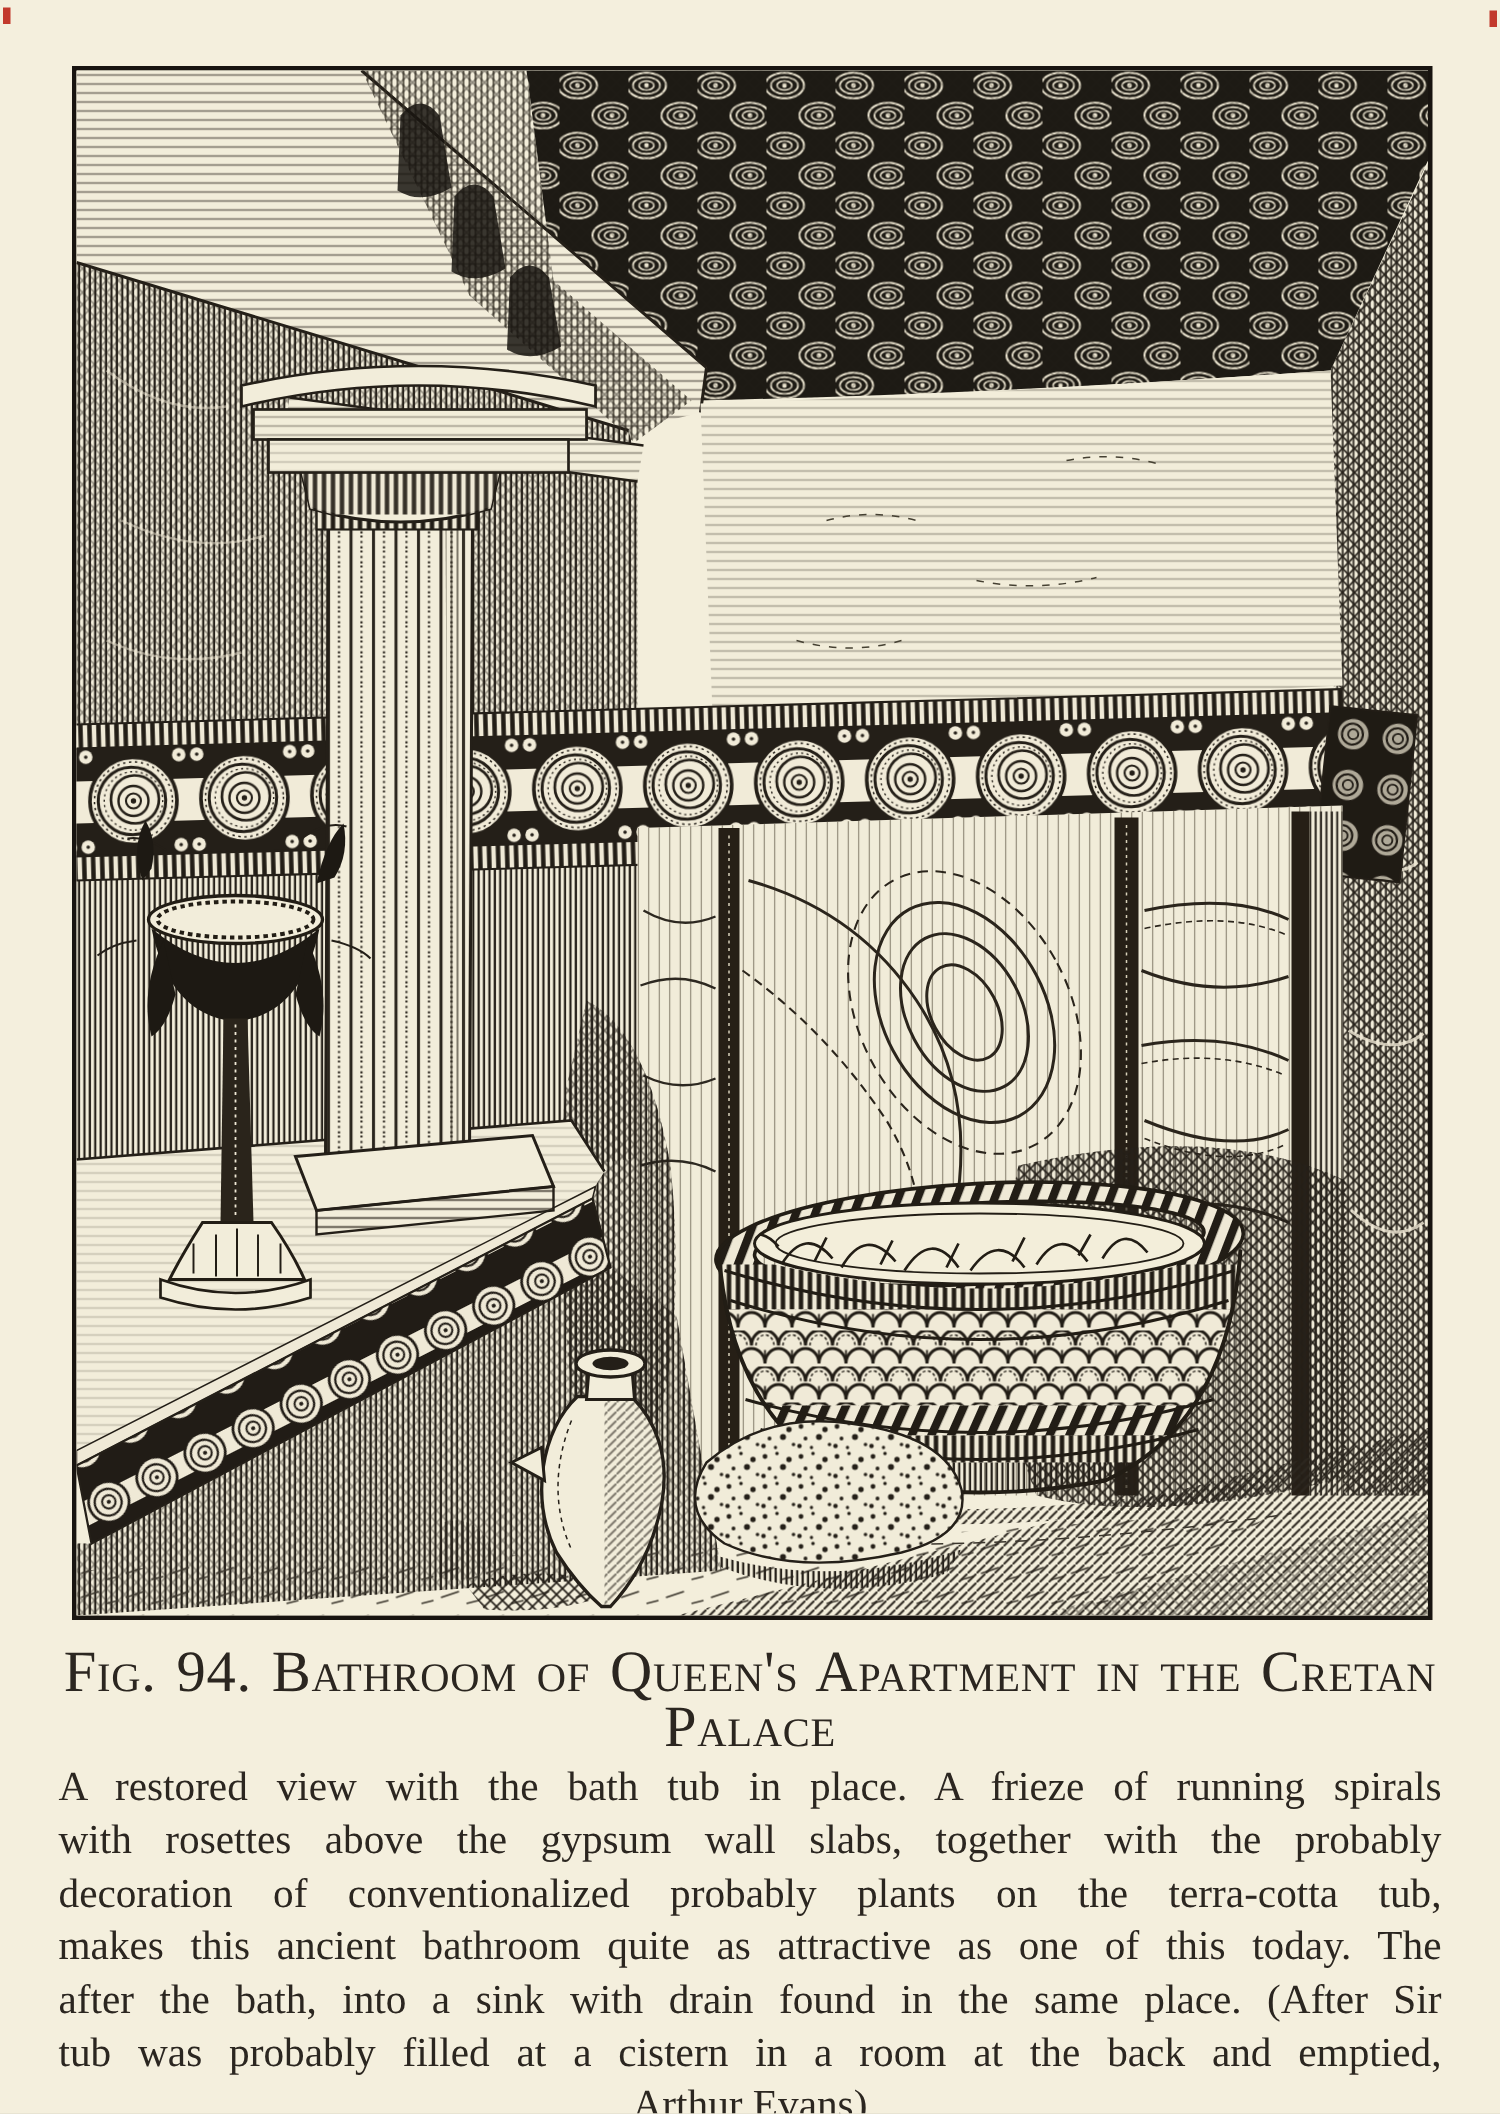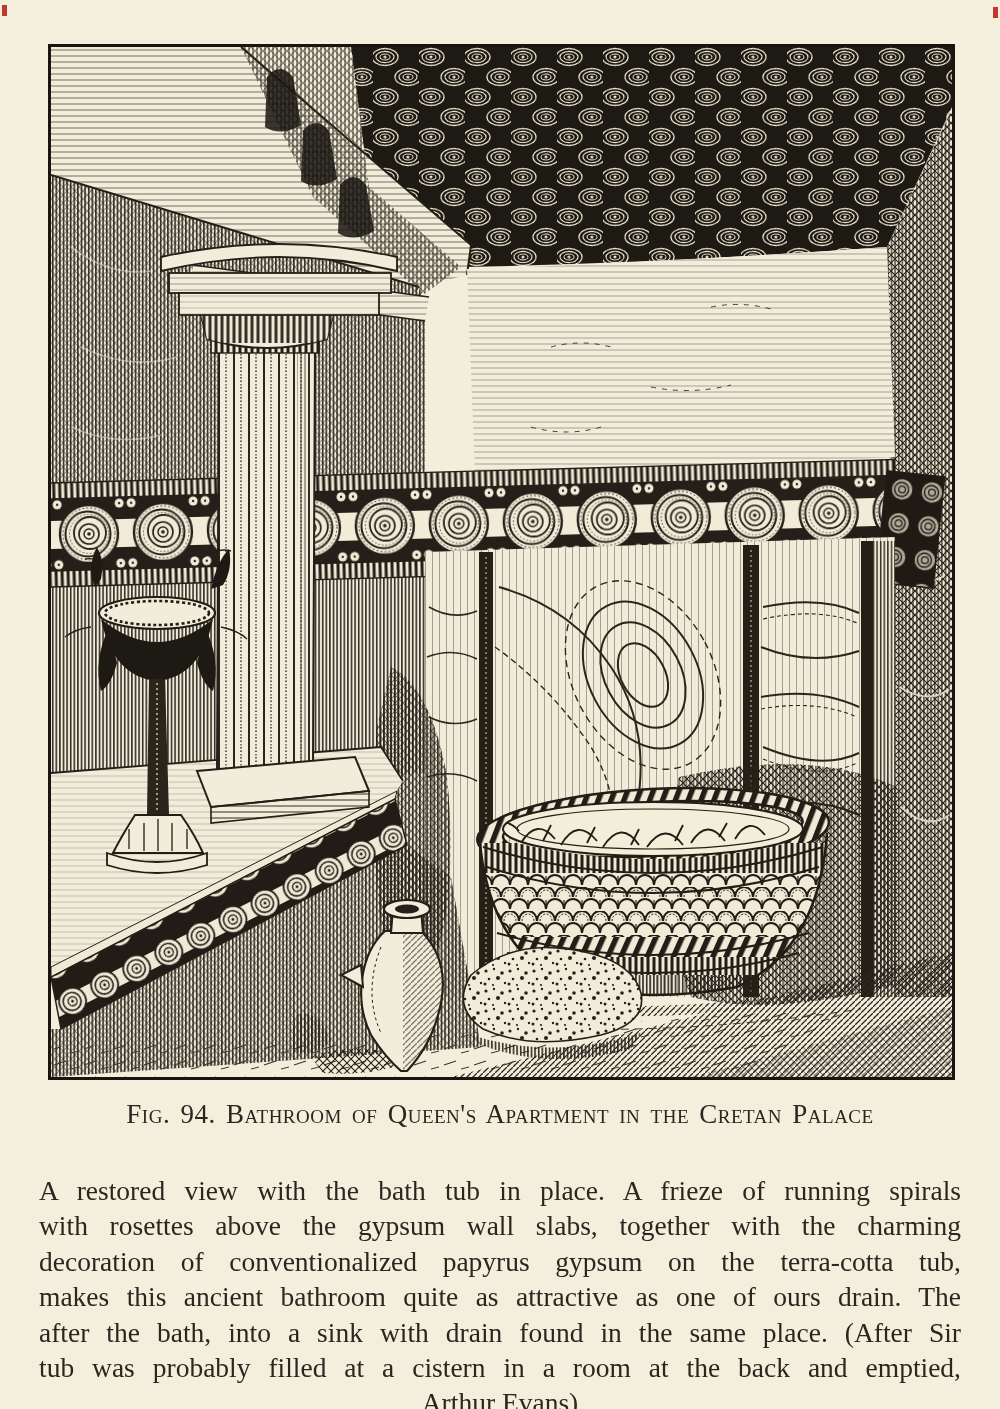--- a/index.html
+++ b/index.html
@@ -4,21 +4,21 @@
 <style>
   html,body{margin:0;padding:0;}
   body{background:#d8d4c4;font-family:"Liberation Serif","DejaVu Serif",serif;}
   .page{position:relative;width:1000px;height:1409px;background:#f4efdd;overflow:hidden;margin:0 auto;}
   .regmark{position:absolute;width:5px;height:11px;background:#c2392c;}
   .regmark.tl{left:2px;top:5px;}
   .regmark.tr{left:993px;top:7px;}
   .figframe{position:absolute;left:48px;top:44px;width:901px;height:1030px;border:3px solid #181410;background:#f3eedb;box-sizing:content-box;}
   .figframe svg{display:block;width:901px;height:1030px;}
   .caption{position:absolute;left:20px;top:1096px;width:960px;text-align:center;color:#2b2620;
-           font-variant:small-caps;font-size:27px;line-height:37px;letter-spacing:.5px;word-spacing:3px;}
+           font-variant:small-caps;font-size:39px;line-height:37px;letter-spacing:.5px;word-spacing:3px;}
   .bodytext{position:absolute;left:39px;top:1173px;width:922px;color:#2b2620;font-size:27.5px;line-height:35.4px;}
   .bodytext .ln{text-align:justify;text-align-last:justify;white-space:normal;font-family:Liberation Serif, serif;}
   .bodytext .ln.center{text-align:center;text-align-last:center;}
 </style>
 </head>
 <body>
 
 <div class="page">
   <div class="regmark tl"></div>
   <div class="regmark tr"></div>
@@ -346,20 +346,20 @@
     </g>
   </svg>
   </div>
 
   <div class="caption">
     <div>Fig. 94. Bathroom of Queen's Apartment in the Cretan Palace</div>
   </div>
 
   <div class="bodytext">
     <div class="ln">A restored view with the bath tub in place. A frieze of running spirals</div>
-    <div class="ln">with rosettes above the gypsum wall slabs, together with the charming</div>
-    <div class="ln">decoration of conventionalized papyrus gypsum on the terra-cotta tub,</div>
-    <div class="ln">makes this ancient bathroom quite as attractive as one of ours drain. The</div>
+    <div class="ln">with rosettes above the gypsum wall slabs, together with the probably</div>
+    <div class="ln">decoration of conventionalized probably plants on the terra-cotta tub,</div>
+    <div class="ln">makes this ancient bathroom quite as attractive as one of this today. The</div>
     <div class="ln">after the bath, into a sink with drain found in the same place. (After Sir</div>
     <div class="ln">tub was probably filled at a cistern in a room at the back and emptied,</div>
     <div class="ln center">Arthur Evans)</div>
   </div>
 </div>
 
 </body></html>

